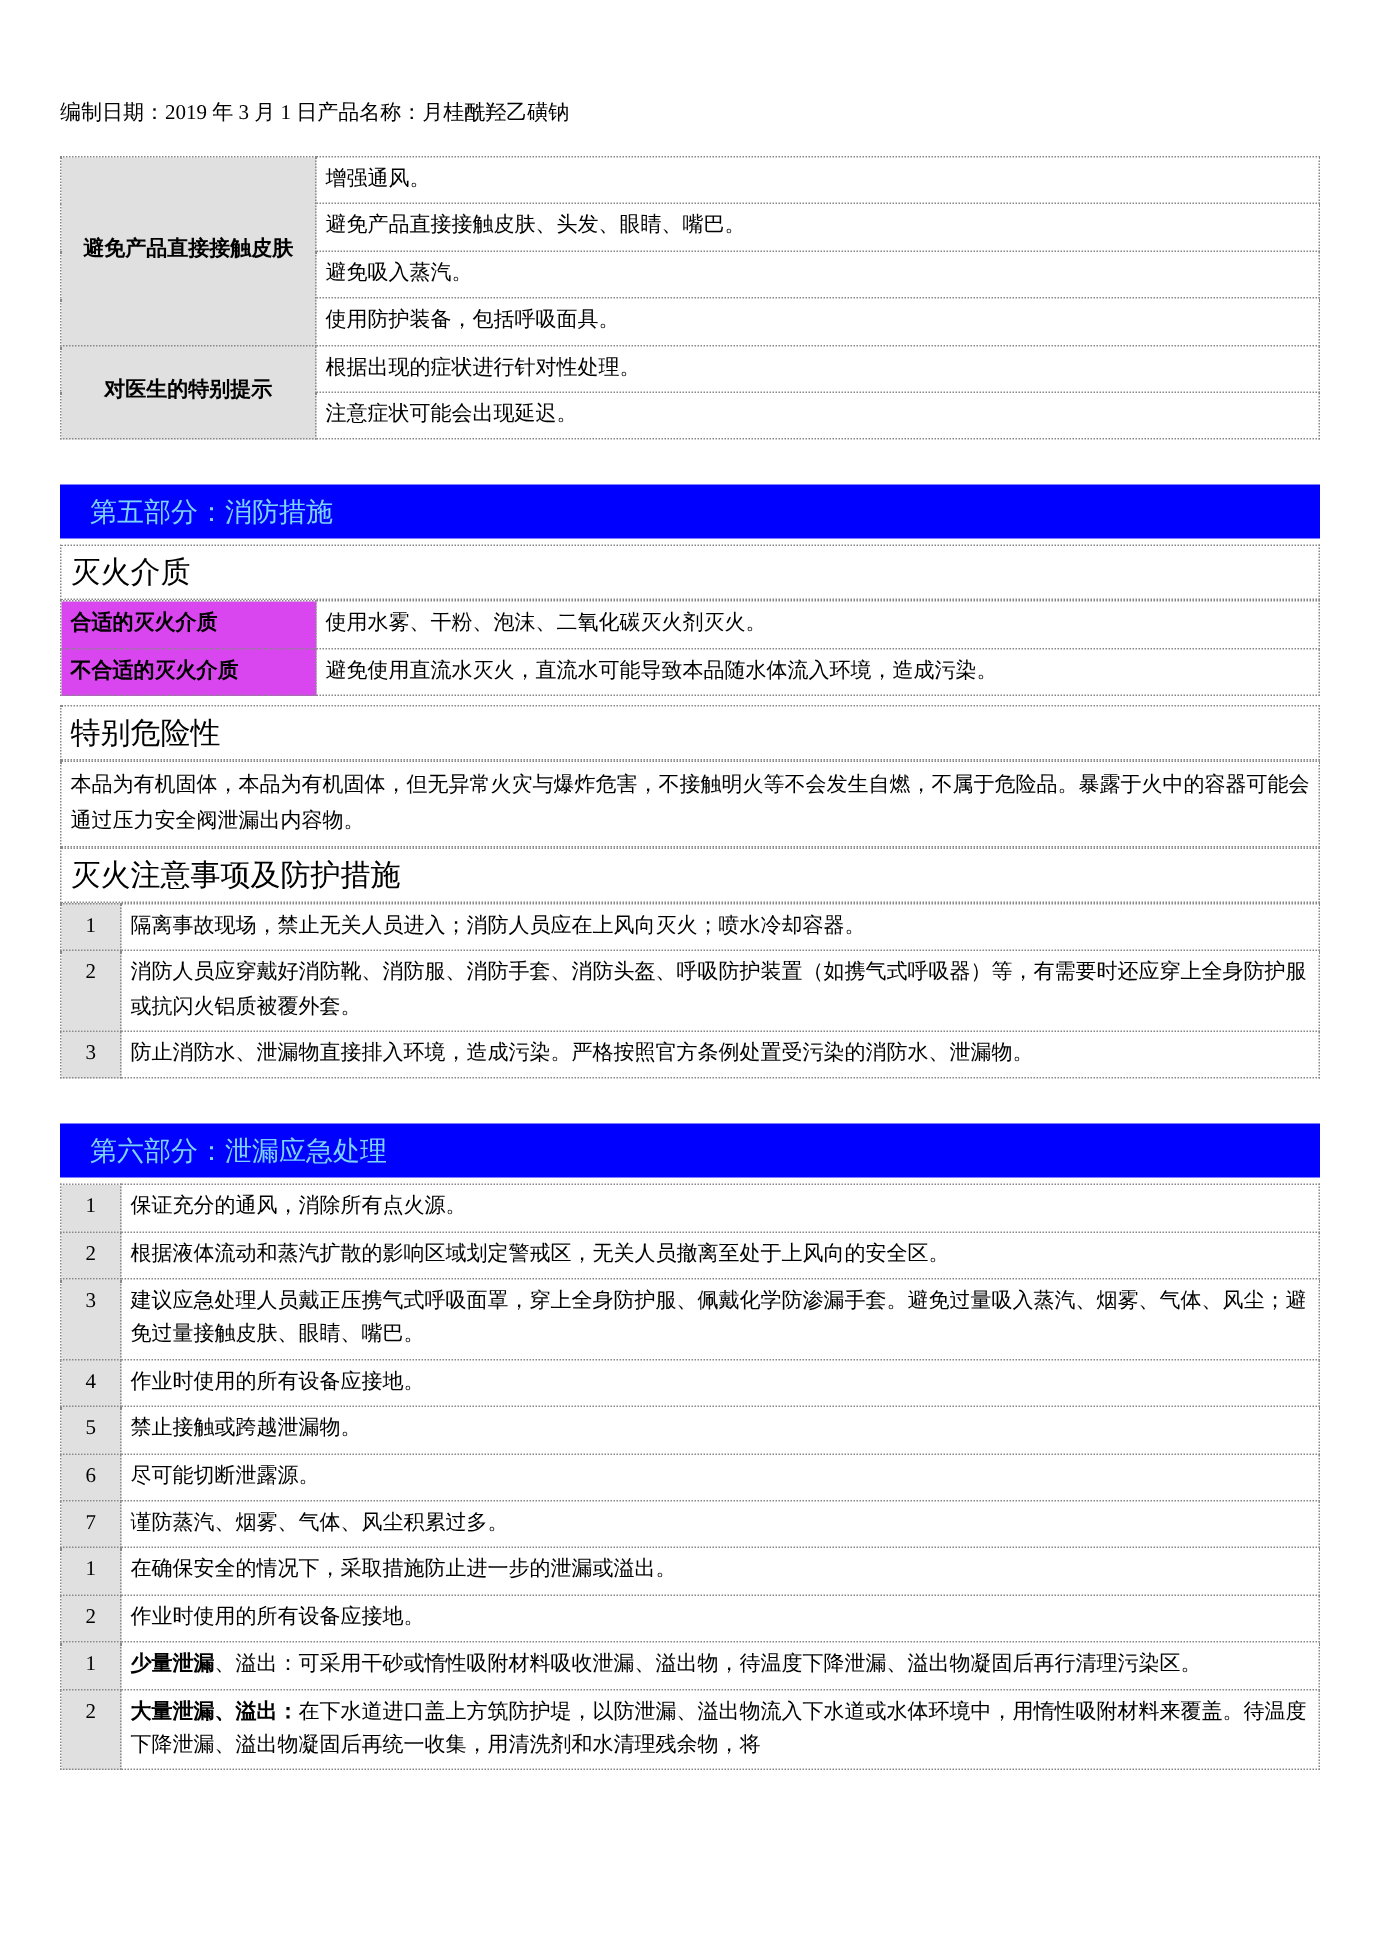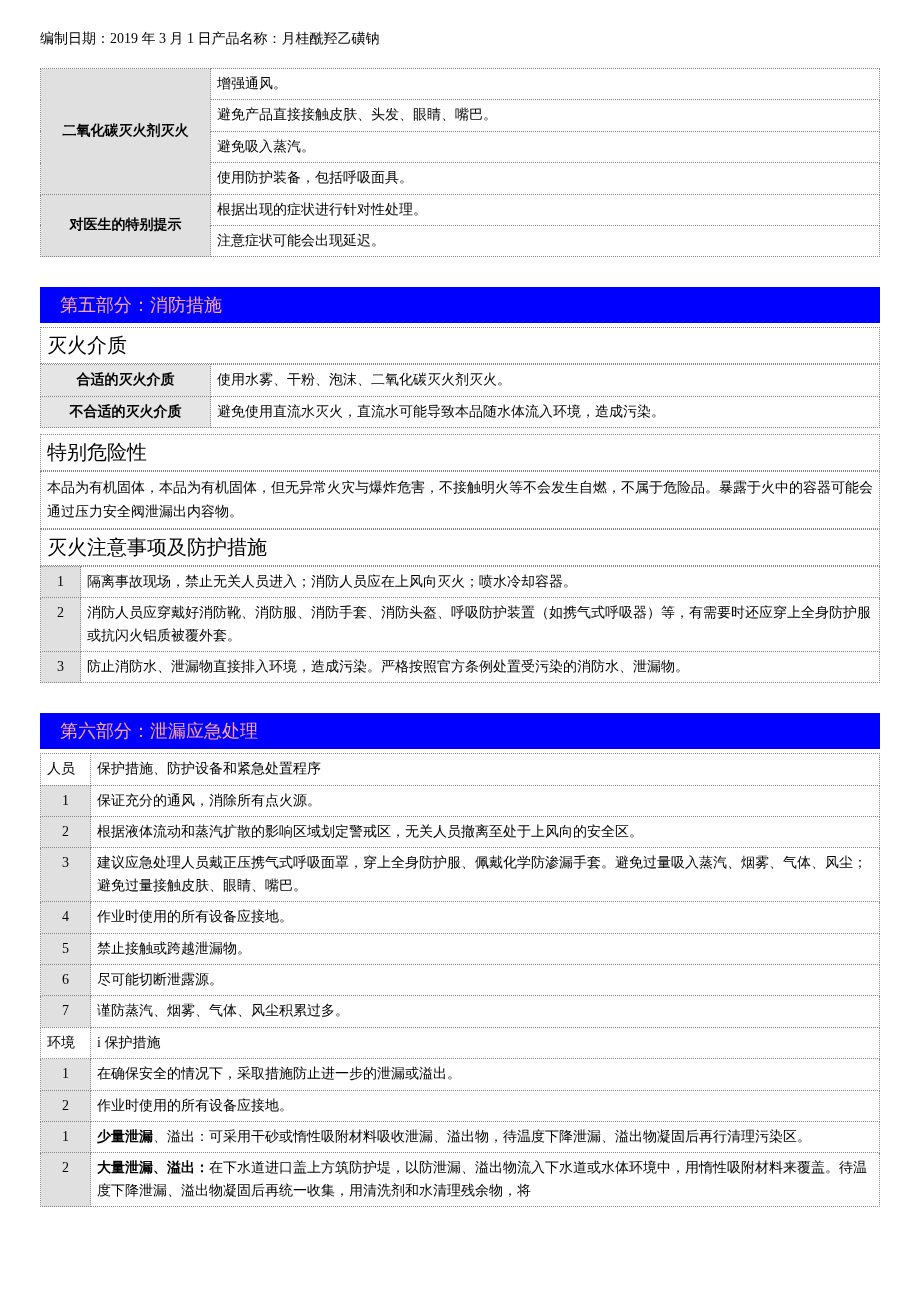--- a/index.html
+++ b/index.html
@@ -10,51 +10,51 @@
     color: #000;
     padding: 30px 40px;
     width: 920px;
   }
   .header-row {
     display: flex;
     justify-content: space-between;
     margin-bottom: 20px;
     font-size: 14px;
   }
-  .header-left { flex: 1; }
+  .header-left { flex: 1; margin-top: 36px; }
   .header-right { text-align: left; width: 220px; }
   table {
     border-collapse: collapse;
     width: 100%;
     margin-bottom: 6px;
   }
   td {
     border: 1px dotted #888;
     padding: 4px 6px;
     vertical-align: middle;
     font-size: 14px;
     line-height: 1.6;
   }
   .label-cell {
     background: #e0e0e0;
     text-align: center;
     font-weight: bold;
     width: 170px;
   }
   .label-right {
-    background: #e5e5e5;
-    text-align: center;
+    background: #d946ef;
+    text-align: left;
     font-weight: bold;
     width: 170px;
     border: 1px dotted #888;
     padding: 4px 6px;
   }
   .section-header {
     background: #0000ff;
-    color: #fca5a5;
+    color: #7dd3fc;
     font-size: 18px;
     padding: 6px 20px;
     margin-top: 30px;
     margin-bottom: 4px;
     font-weight: normal;
   }
   .sub-header {
     border: 1px dotted #888;
     padding: 4px 6px;
     font-size: 20px;
@@ -81,21 +81,21 @@
 </head>
 <body>
 
 <div class="header-row">
   <div class="header-left">编制日期：2019 年 3 月 1 日产品名称：月桂酰羟乙磺钠</div>
 </div>
 
 <table>
   <tbody>
       <tr>
-    <td class="label-cell" rowspan="4">二氧化碳灭火剂灭火</td>
+    <td class="label-cell" rowspan="4">避免产品直接接触皮肤</td>
     <td>增强通风。</td>
   </tr>
   <tr>
         <td>避免产品直接接触皮肤、头发、眼睛、嘴巴。</td>
       </tr>
   <tr>
         <td>避免吸入蒸汽。</td>
       </tr>
   <tr>
         <td>使用防护装备，包括呼吸面具。</td>
@@ -144,24 +144,20 @@
     <td class="num-cell">3</td>
     <td>防止消防水、泄漏物直接排入环境，造成污染。严格按照官方条例处置受污染的消防水、泄漏物。</td>
   </tr>
 </tbody>
   </table>
 
 <div class="section-header">第六部分：泄漏应急处理</div>
 
 <table>
   <tbody>
-      <tr>
-    <td class="narrow-label">人员</td>
-    <td>保护措施、防护设备和紧急处置程序</td>
-  </tr>
   <tr>
         <td class="num-cell">1</td>
         <td>保证充分的通风，消除所有点火源。</td>
       </tr>
   <tr>
         <td class="num-cell">2</td>
         <td>根据液体流动和蒸汽扩散的影响区域划定警戒区，无关人员撤离至处于上风向的安全区。</td>
       </tr>
   <tr>
         <td class="num-cell">3</td>
@@ -177,24 +173,20 @@
       </tr>
   <tr>
         <td class="num-cell">6</td>
         <td>尽可能切断泄露源。</td>
       </tr>
   <tr>
         <td class="num-cell">7</td>
         <td>谨防蒸汽、烟雾、气体、风尘积累过多。</td>
       </tr>
   <tr>
-    <td class="narrow-label">环境</td>
-    <td>i 保护措施</td>
-  </tr>
-  <tr>
         <td class="num-cell">1</td>
         <td>在确保安全的情况下，采取措施防止进一步的泄漏或溢出。</td>
       </tr>
   <tr>
         <td class="num-cell">2</td>
         <td>作业时使用的所有设备应接地。</td>
       </tr>
   <tr>
     <td class="num-cell">1</td>
     <td><b>少量泄漏</b><span>、溢出：可采用干砂或惰性吸附材料吸收泄漏、溢出物，待温度下降泄漏、溢出物凝固后再行清理污染区。</span></td>

